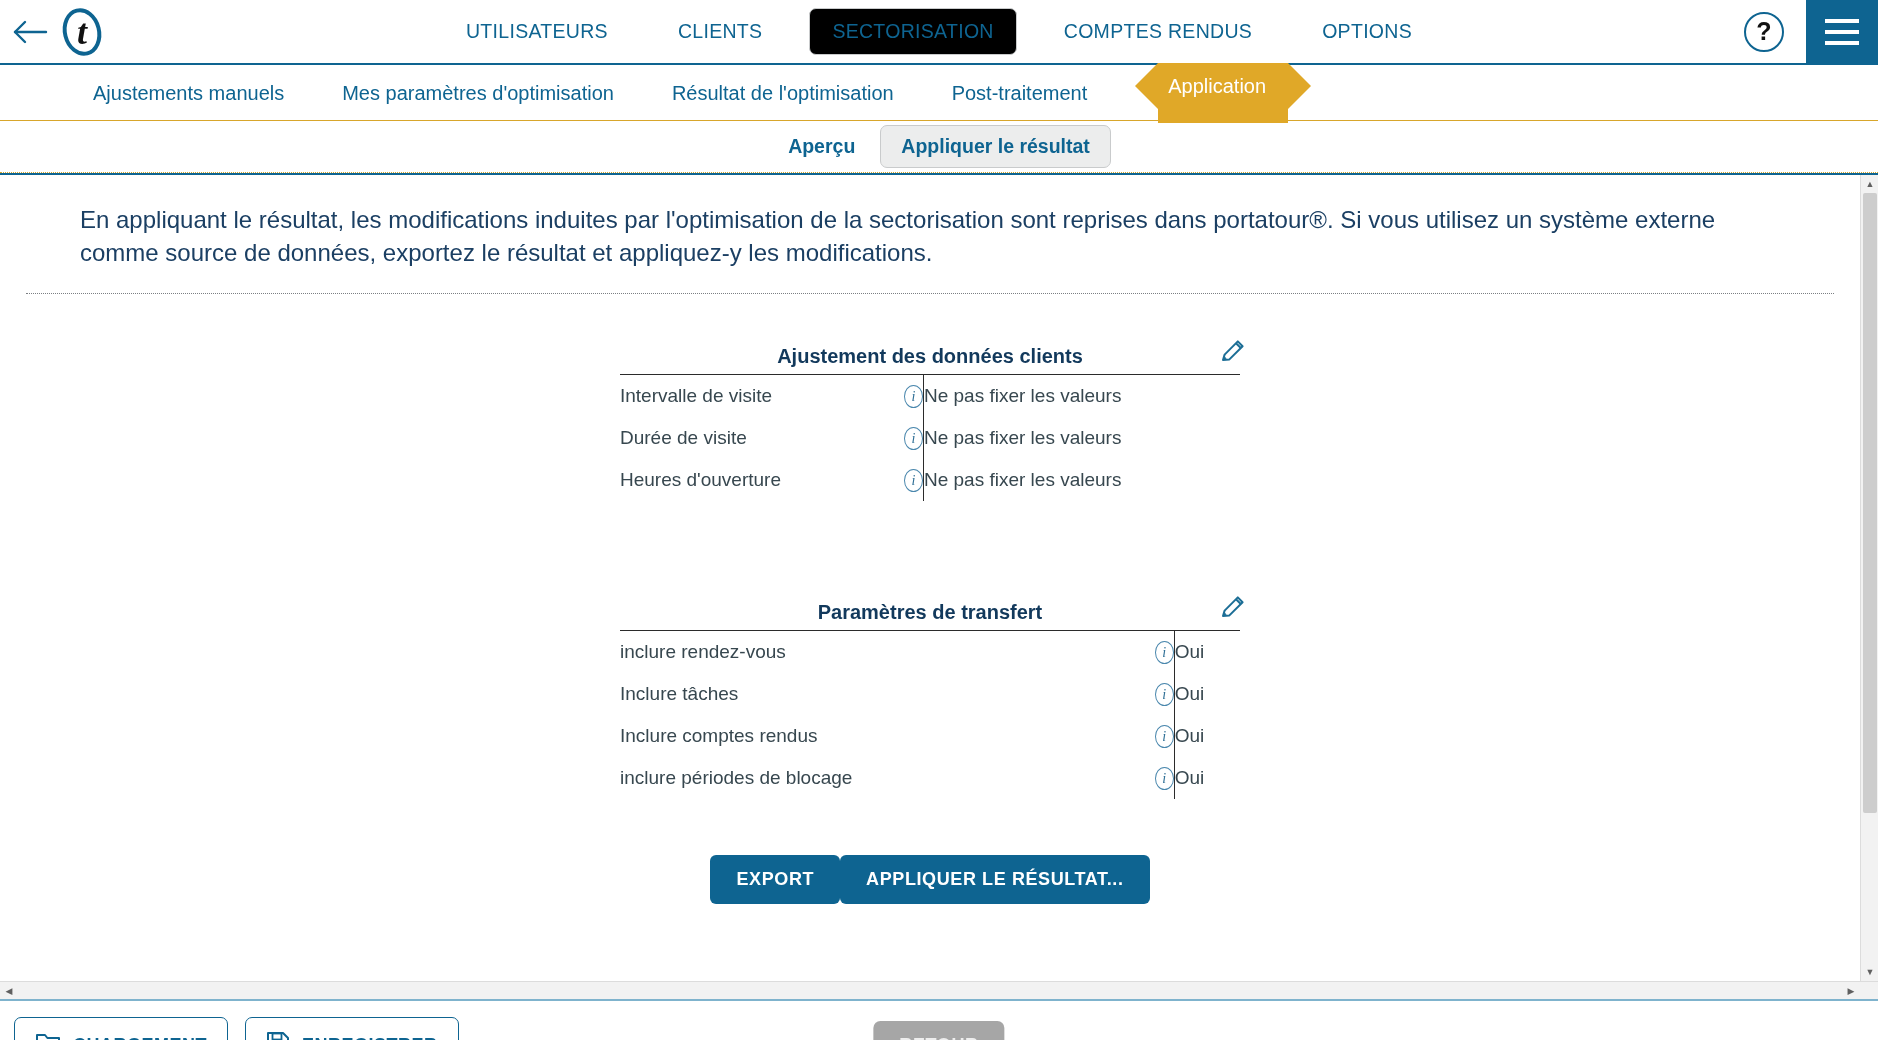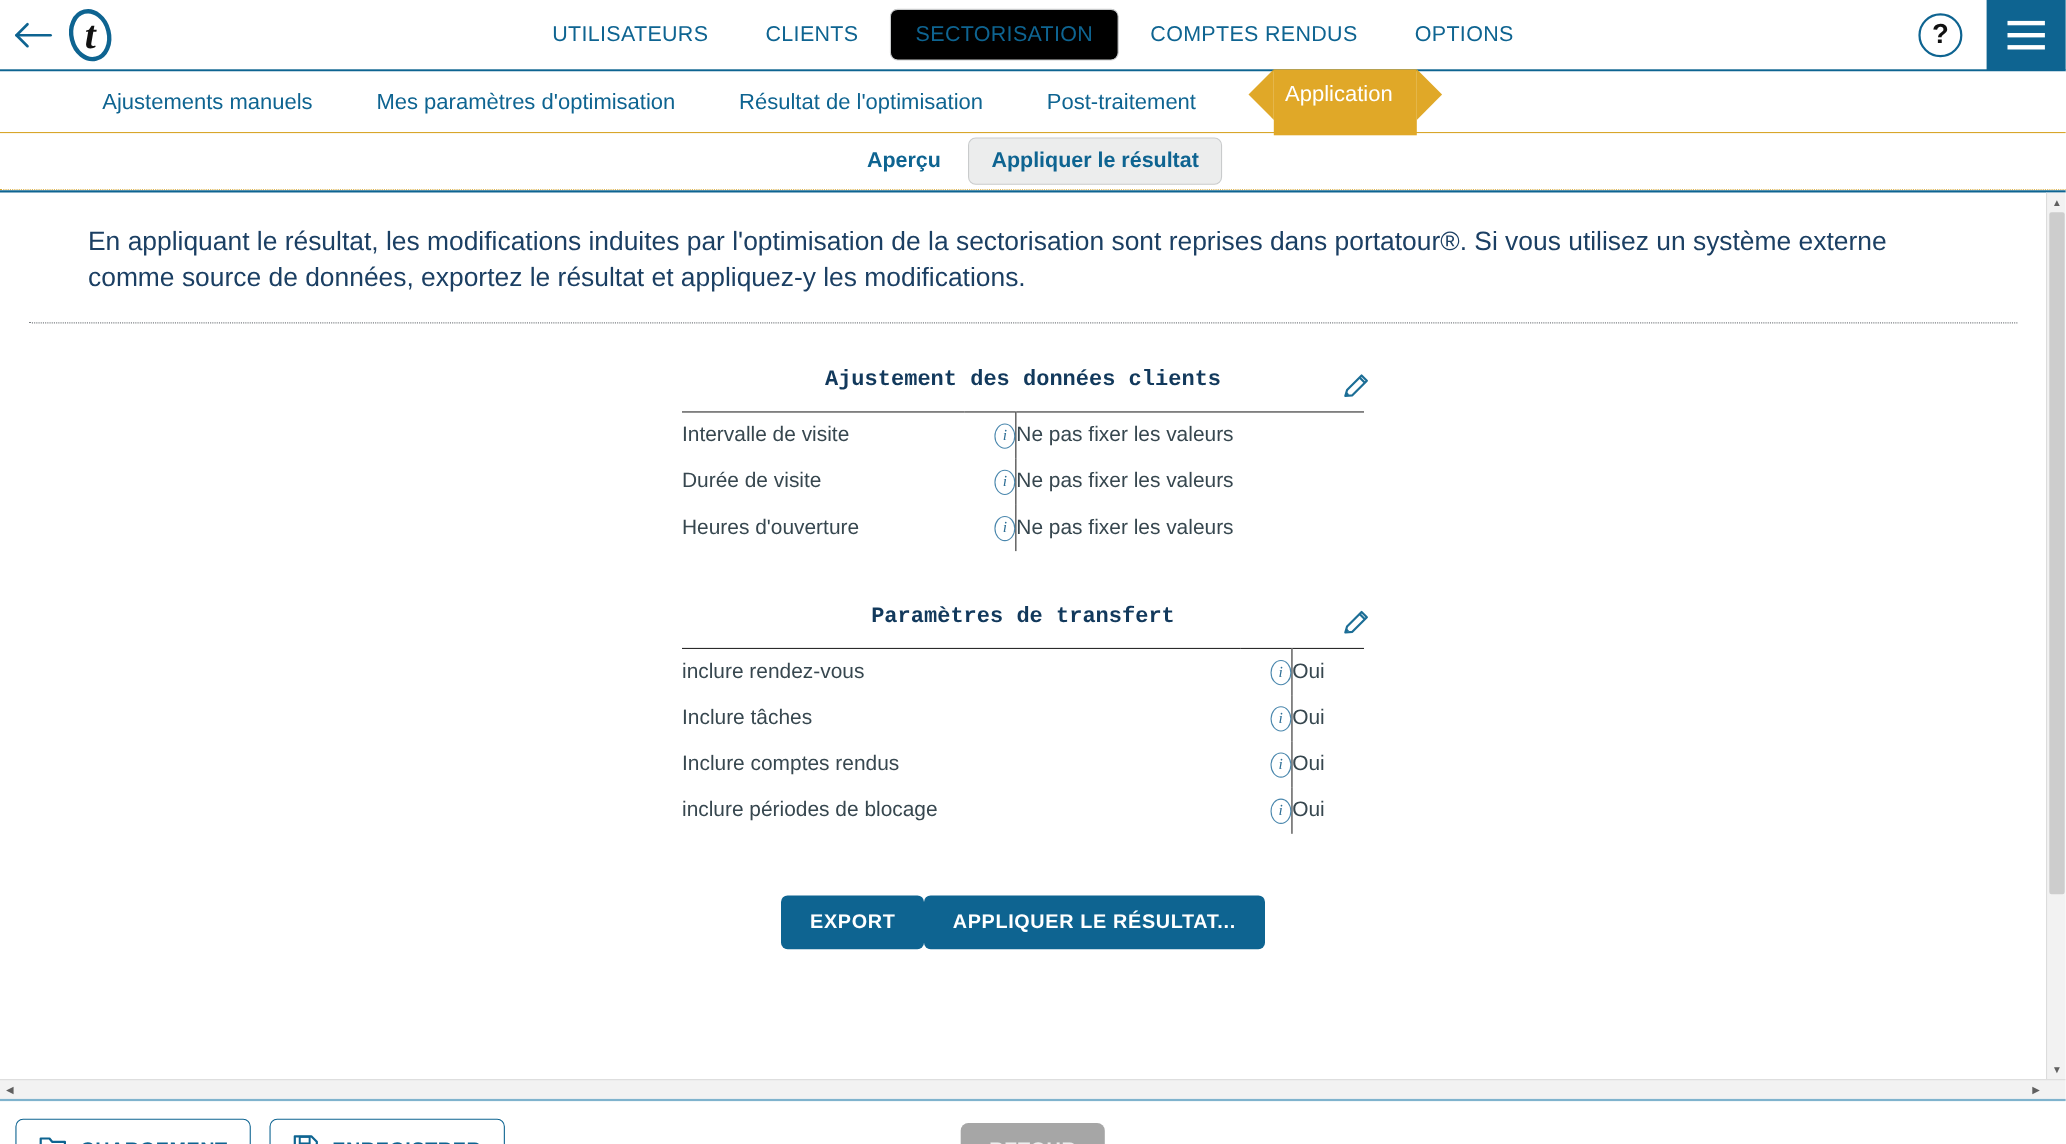--- a/index.html
+++ b/index.html
@@ -27,21 +27,21 @@
   }
   #logo {
     width: 56px; height: 56px;
     display: flex; align-items: center; justify-content: center;
     margin-left: -6px;
   }
   #mainnav {
     position: absolute;
     left: 0; right: 0;
     display: flex; justify-content: center; align-items: center;
-    gap: 6px;
+    gap: 24px;
     pointer-events: none;
   }
   #mainnav > * { pointer-events: auto; }
   .navitem {
     font-size: 19.5px;
     letter-spacing: .3px;
     color: #0e6491;
     padding: 11px 22px;
     border-radius: 7px;
     white-space: nowrap;
@@ -174,29 +174,28 @@
   }
   #divider-dotted {
     border-top: 1.5px dotted #7b7f83;
     margin: 6px 0 40px 0;
   }
 
   .section {
     width: 620px;
     margin: 0 auto;
   }
-  .section + .section { margin-top: 48px; }
+  .section + .section { margin-top: 89px; }
   .section-head {
     position: relative;
     display: flex;
-    align-items: flex-start;
+    align-items: flex-end;
     justify-content: center;
     height: 34px;
     margin-bottom: 6px;
-    font-family: Liberation Mono, monospace;
   }
   .section-title {
     font-size: 20px;
     font-weight: bold;
     color: #12395c;
   }
   .edit-icon {
     position: absolute;
     right: -8px;
     top: 2px;

